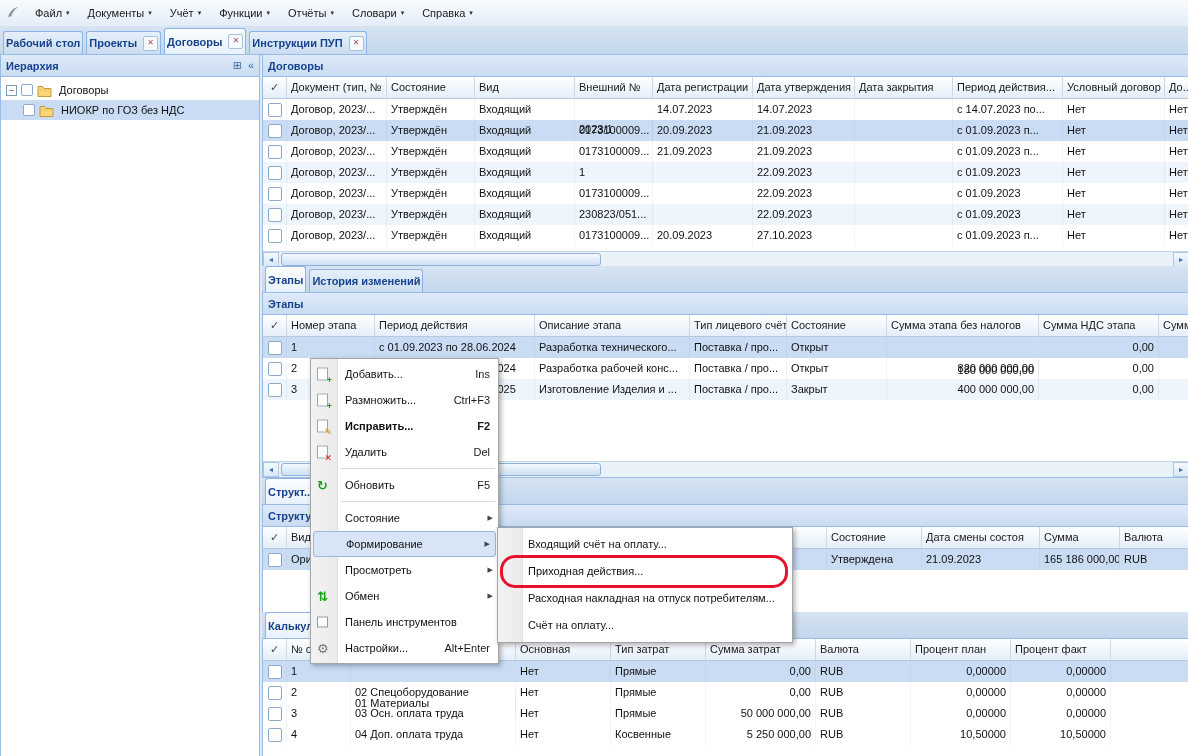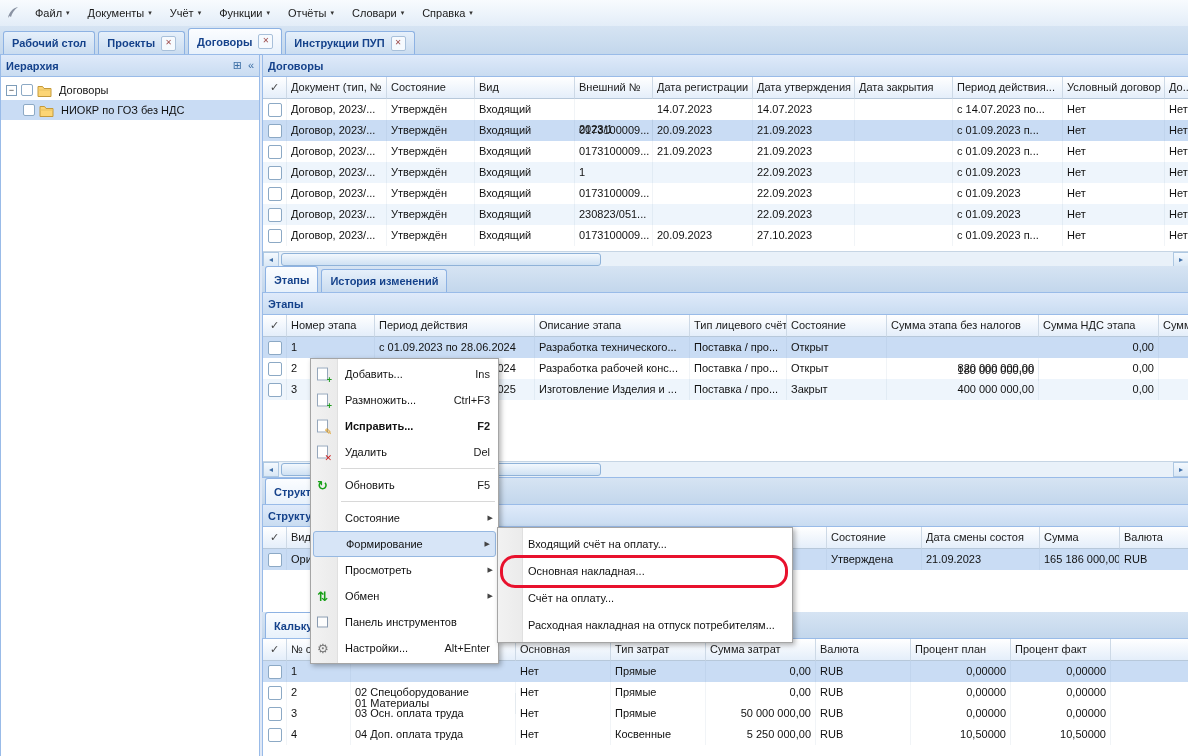--- a/index.html
+++ b/index.html
@@ -11,21 +11,21 @@
   background:linear-gradient(#f8fbfe,#e3edf8);border-bottom:1px solid #c2d2e4;display:flex;align-items:center;}
 .logo{width:26px;display:flex;justify-content:center;align-items:center;}
 .mb-items{display:flex;height:100%;}
 .mb-item{display:flex;align-items:center;gap:4px;padding:0 9px;cursor:default;color:#1a1a1a;}
 .mb-caret{font-size:7px;color:#333;}
 
 
 .tabstrip{position:absolute;display:flex;align-items:flex-end;gap:3px;
   background:linear-gradient(#d6e4f3,#c3d7ec);border-bottom:1px solid #8db2e3;padding:0 0 0 3px;}
 #tabbar{left:0;top:26px;width:1188px;height:28px;}
-.tab{display:flex;align-items:center;gap:6px;height:22px;padding:0 8px;border:1px solid #8db2e3;border-bottom:none;
+.tab{display:flex;align-items:center;gap:6px;height:22px;padding:0 2px;border:1px solid #8db2e3;border-bottom:none;
   border-radius:3px 3px 0 0;background:linear-gradient(#e6f0fb,#cadcf0);color:#15428b;font-weight:bold;white-space:nowrap;}
 .tab.active{background:linear-gradient(#fbfdff,#e8f1fb);height:25px;}
 .tab-close{width:13px;height:13px;line-height:11px;text-align:center;font-size:8px;font-weight:normal;color:#a05050;
   background:#f6fafe;border:1px solid #a8c0da;border-radius:2px;}
 
 
 .panel{position:absolute;background:#fff;border:1px solid #99bbe8;display:flex;flex-direction:column;overflow:hidden;}
 .p-header{flex:none;height:21px;display:flex;align-items:center;padding:0 5px;
   background:linear-gradient(#dfeafa,#c9dcf1);border-bottom:1px solid #99bbe8;}
 .p-title{font-weight:bold;color:#15428b;}
@@ -580,19 +580,19 @@
         <span class="m-label">Панель инструментов</span>
       </div>
       <div class="m-item">
         <span class="m-ic ic-plain" style="color: rgb(119, 119, 119);">⚙</span>
         <span class="m-label">Настройки...</span>
         <span class="m-sc">Alt+Enter</span>
       </div>
     </div>
   <div id="form-submenu">
       <div class="sm-item">Входящий счёт на оплату...</div>
-      <div class="sm-item">Основная накладная...</div>
+      <div class="sm-item">Приходная действия...</div>
+      <div class="sm-item">Расходная накладная на отпуск потребителям...</div>
       <div class="sm-item">Счёт на оплату...</div>
-      <div class="sm-item">Расходная накладная на отпуск потребителям...</div>
       <div id="ring" style="top: 27px; height: 33px; border-color: rgb(232, 17, 45);"></div>
     </div>
 
 </div>
 
 </body></html>

